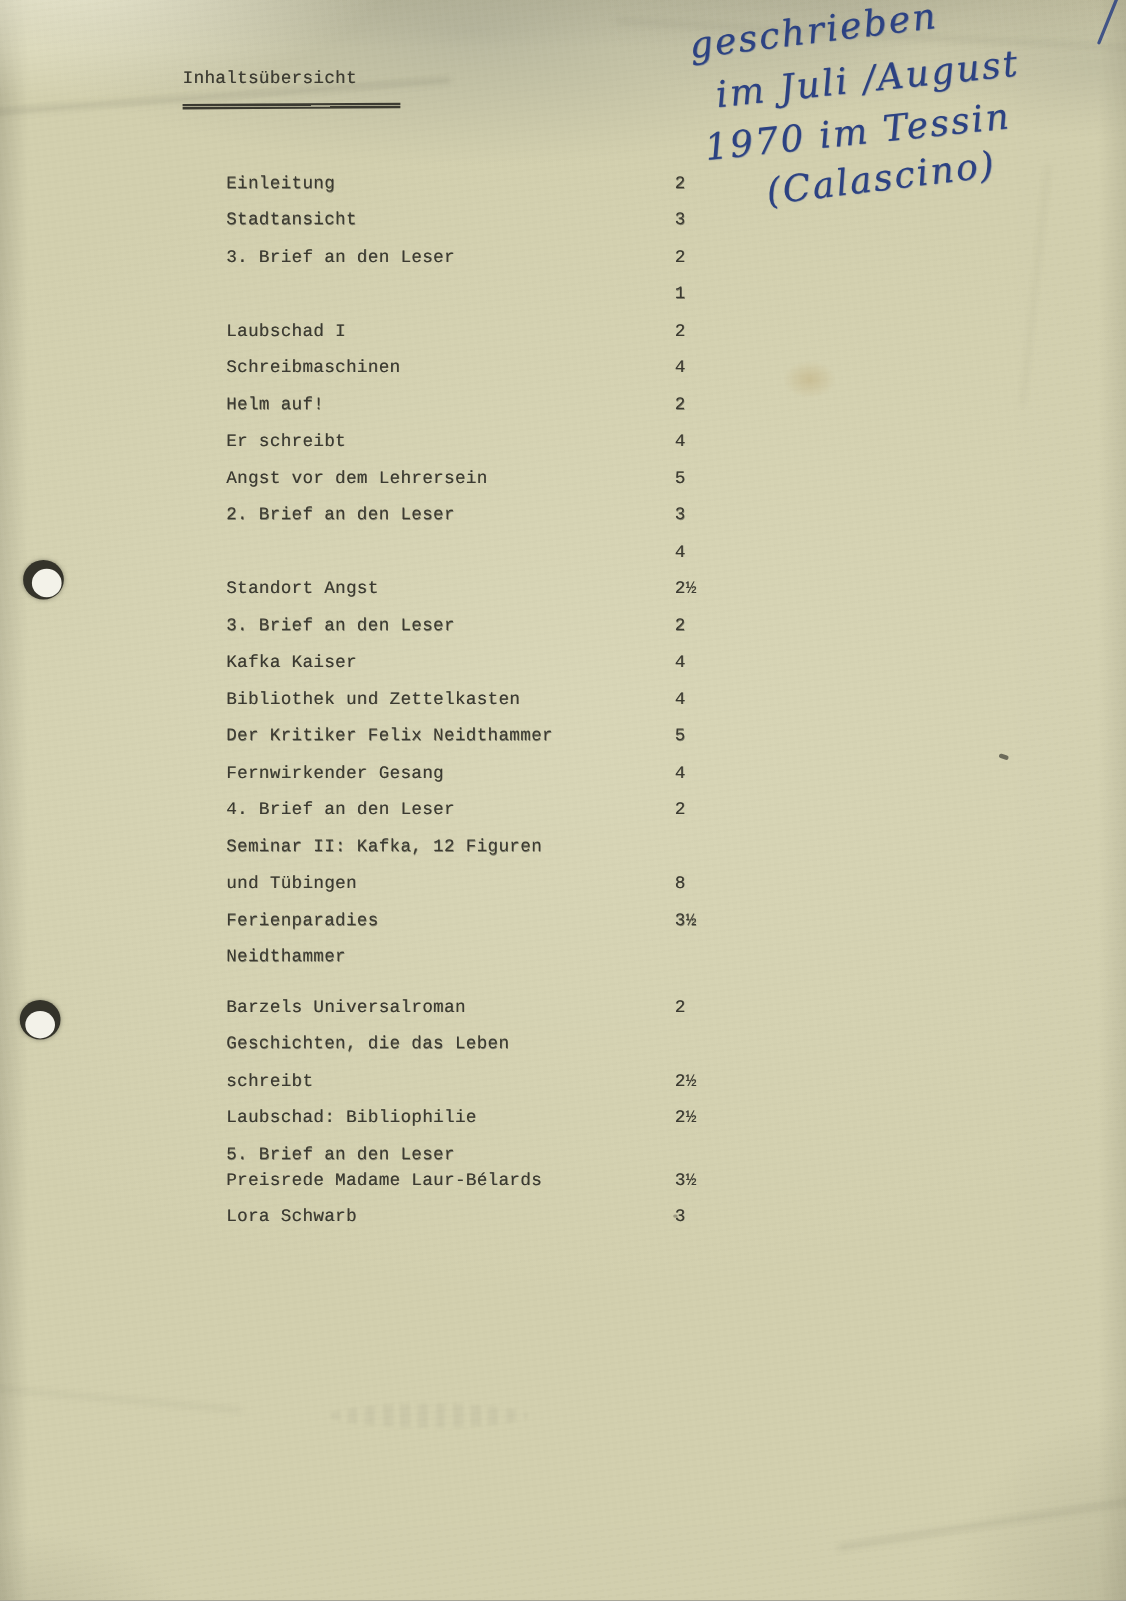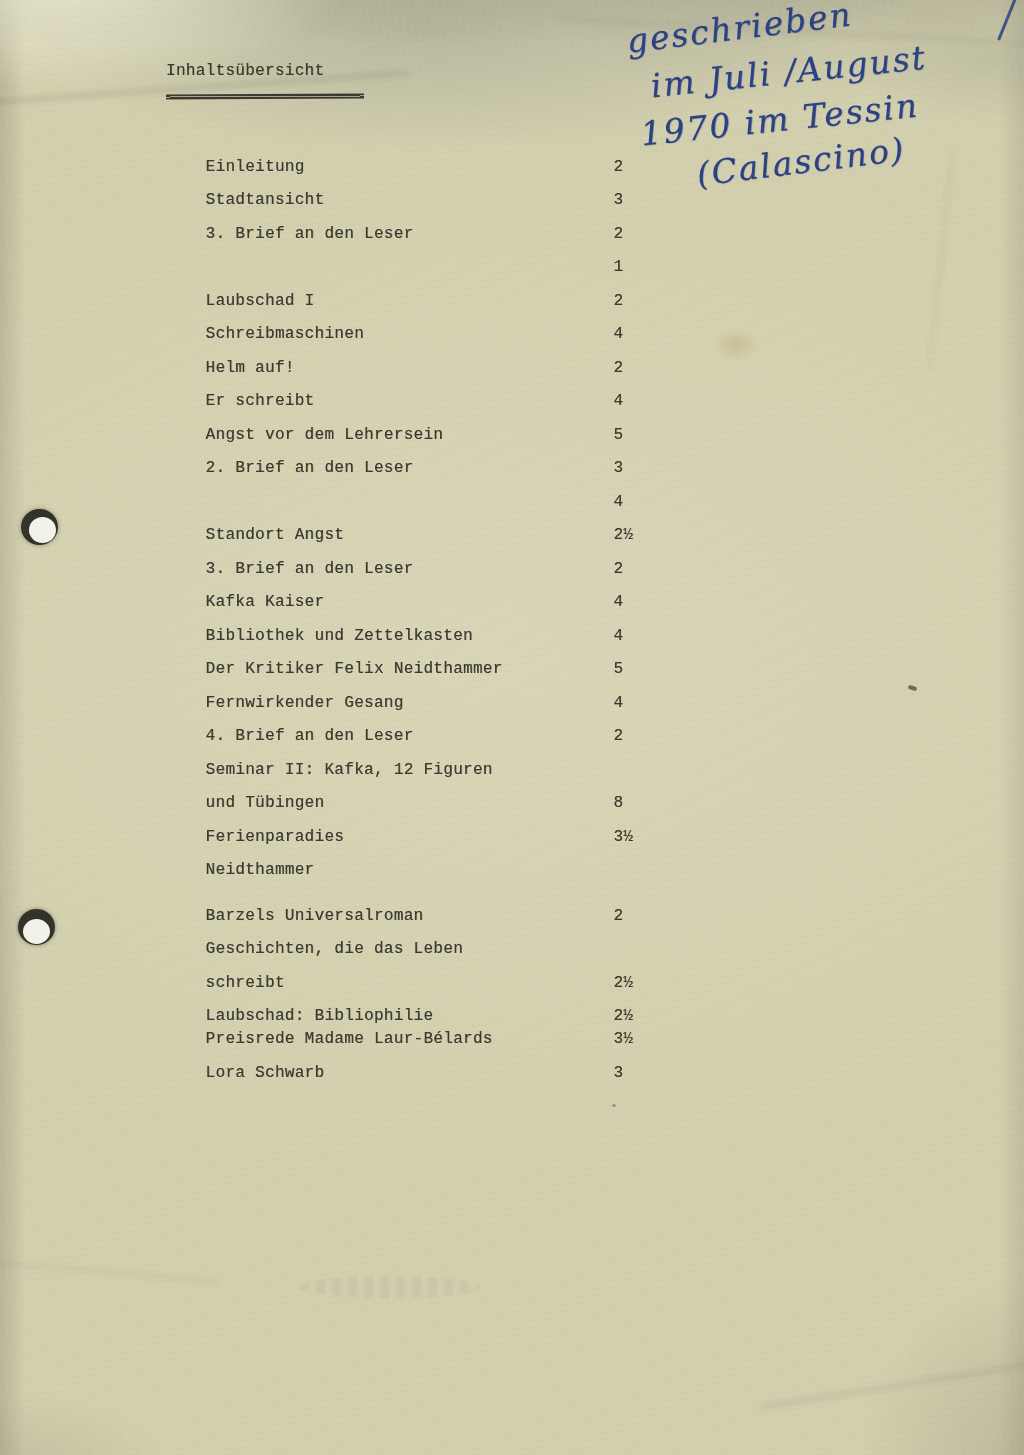--- a/index.html
+++ b/index.html
@@ -241,20 +241,24 @@
     <span class="toc-page">
       <span class="page-num">2½</span>
     </span>
   </div>
       <div class="type toc-row">
     <span class="toc-label">Laubschad: Bibliophilie</span>
     <span class="toc-page">
       <span class="page-num">2½</span>
     </span>
   </div>
+      <div class="type toc-row">
+    <span class="toc-label">5. Brief an den Leser</span>
+    
+  </div>
       <div class="type toc-row tight">
     <span class="toc-label">Preisrede Madame Laur-Bélards</span>
     <span class="toc-page">
       <span class="page-num">3½</span>
     </span>
   </div>
       <div class="type toc-row">
     <span class="toc-label">Lora Schwarb</span>
     <span class="toc-page">
       <span class="page-num">3</span>

